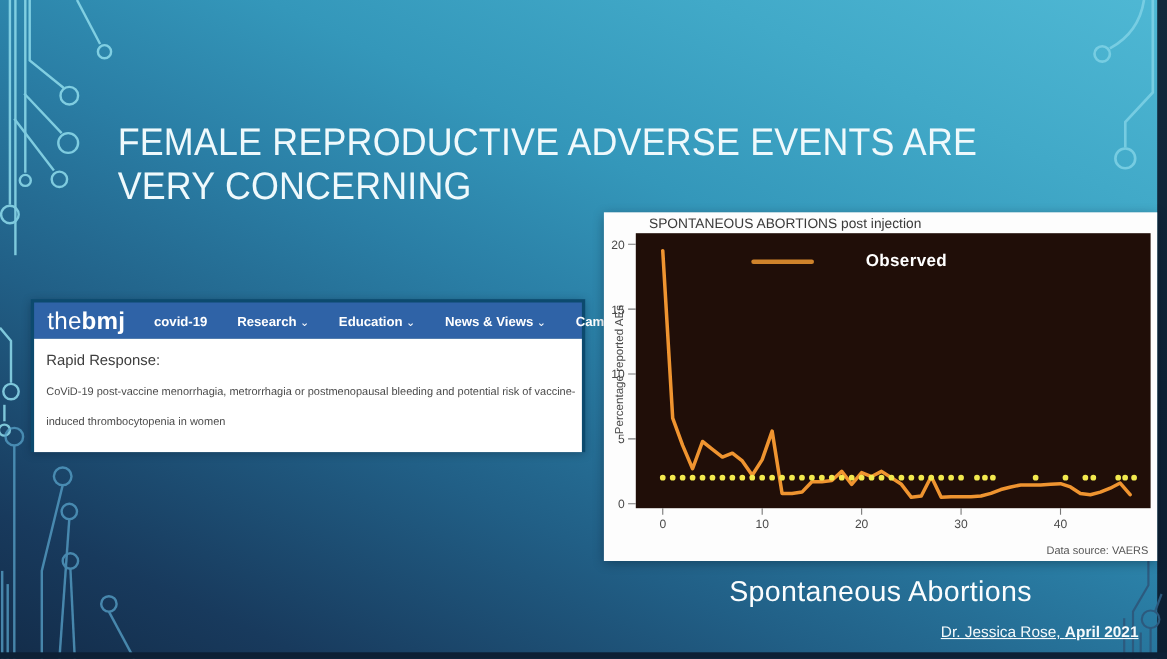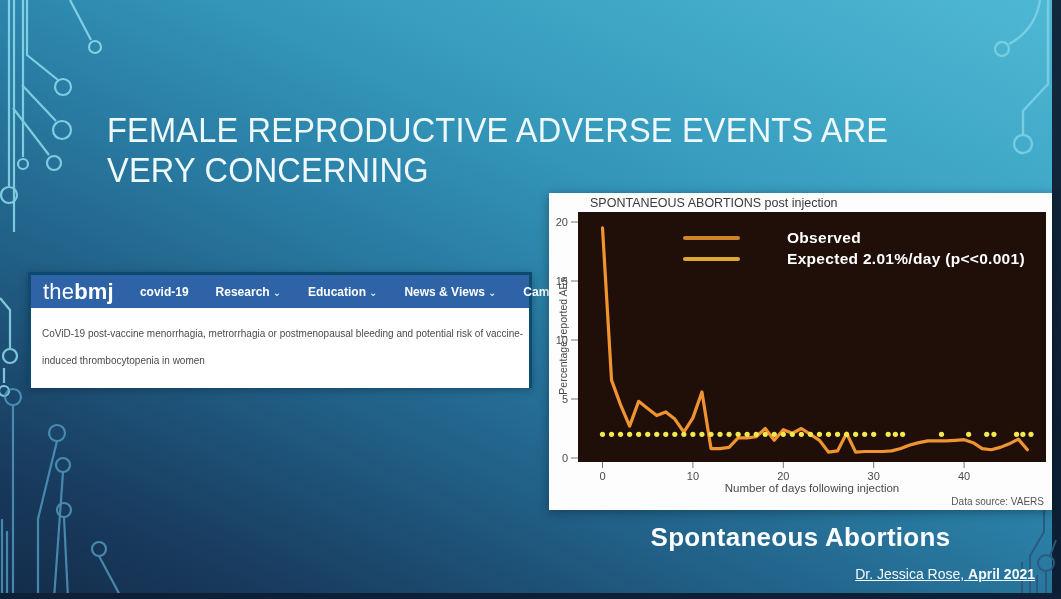--- a/index.html
+++ b/index.html
@@ -39,21 +39,21 @@
   .legend-row { display:flex; align-items:center; height:21px;gap:35px; }
   .legend-swatch { width:57px; height:4px; border-radius:2px; margin-right:12px; }
   .legend-label { color:#fff; font-size:15.5px; font-weight:700; letter-spacing:0.3px; white-space:nowrap; }
   .y-axis-label { position:absolute; left:-51px; top:137px; width:130px; text-align:center;
     transform:rotate(-90deg); font-size:10.5px; color:#4a4a4a; }
   .x-axis-label { position:absolute; left:29px; top:289px; width:468px; text-align:center;
     font-size:11.5px; color:#4a4a4a; }
   .data-source { position:absolute; right:8px; bottom:3px; font-size:10px; color:#555; }
 
   .chart-caption { position:absolute; left:549px; top:522px; width:503px; z-index:3;
-    text-align:center; color:#fbfdfe; font-size:26px; font-weight:700; letter-spacing:0.3px; }
+    text-align:center; color:#fbfdfe; font-size:26px; font-weight:400; letter-spacing:0.3px; }
   .credit { position:absolute; right:26px; top:566px; z-index:5; color:#f5fafc; font-size:14px;text-decoration:underline; }
   .credit b { font-weight:700; }
 </style>
 </head>
 <body>
 
 <div class="right-strip"></div>
 
 <svg class="circuit" style="left:0;top:0" width="130" height="420" viewBox="0 0 130 420" fill="none" stroke="#8fdcec" stroke-width="2.2" opacity="0.85">
   <path d="M9,0 V186"></path>
@@ -114,20 +114,21 @@
 <div class="bmj-card">
   <div class="bmj-nav">
     <span class="bmj-logo"><span>the</span><b>bmj</b></span>
     <span class="bmj-nav-item"><span>covid-19</span></span>
     <span class="bmj-nav-item"><span>Research</span><span class="caret">⌄</span></span>
     <span class="bmj-nav-item"><span>Education</span><span class="caret">⌄</span></span>
     <span class="bmj-nav-item"><span>News &amp; Views</span><span class="caret">⌄</span></span>
     <span class="bmj-nav-item" style="margin-right:0"><span>Campaigns</span><span class="caret">⌄</span></span>
   </div>
   <div class="bmj-body">
+    <div class="rapid-label">Rapid Response:</div>
     <div class="article-title">CoViD-19 post-vaccine menorrhagia, metrorrhagia or postmenopausal bleeding and potential risk of vaccine-induced thrombocytopenia in women</div>
   </div>
 </div>
 
 <div class="chart-card">
   <div class="chart-title">SPONTANEOUS ABORTIONS post injection</div>
   <svg class="plot" width="503" height="317" viewBox="0 0 503 317">
       <rect x="29" y="19" width="468" height="250" fill="#200e08"></rect>
       <line x1="22" x2="29" y1="265" y2="265" stroke="#777" stroke-width="1"></line>
       <text x="19" y="269" text-anchor="end" font-size="11" fill="#4a4a4a">0</text>
@@ -190,26 +191,21 @@
       <circle cx="444.93199999999996" cy="241.282" r="2.6" fill="#f2e94e"></circle>
       <circle cx="467.5319999999999" cy="241.282" r="2.6" fill="#f2e94e"></circle>
       <circle cx="473.85999999999996" cy="241.282" r="2.6" fill="#f2e94e"></circle>
       <circle cx="481.9959999999999" cy="241.282" r="2.6" fill="#f2e94e"></circle>
     </svg>
   <div class="chart-legend">
     <div class="legend-row">
       <div class="legend-swatch" style="background: rgb(207, 131, 43);"></div>
       <div class="legend-label">Observed</div>
     </div>
-    <div class="legend-row">
-      <div class="legend-swatch" style="background: rgb(223, 169, 45);"></div>
-      <div class="legend-label">Expected 2.01%/day (p&lt;&lt;0.001)</div>
-    </div>
   </div>
   <div class="y-axis-label">Percentage reported AEs</div>
-  <div class="x-axis-label">Number of days following injection</div>
   <div class="data-source">Data source: VAERS</div>
 </div>
 
 <div class="chart-caption">Spontaneous Abortions</div>
 <div class="credit"><span>Dr. Jessica Rose, </span><b>April 2021</b></div>
 
 <div class="bottom-strip"></div>
 
 </body></html>

